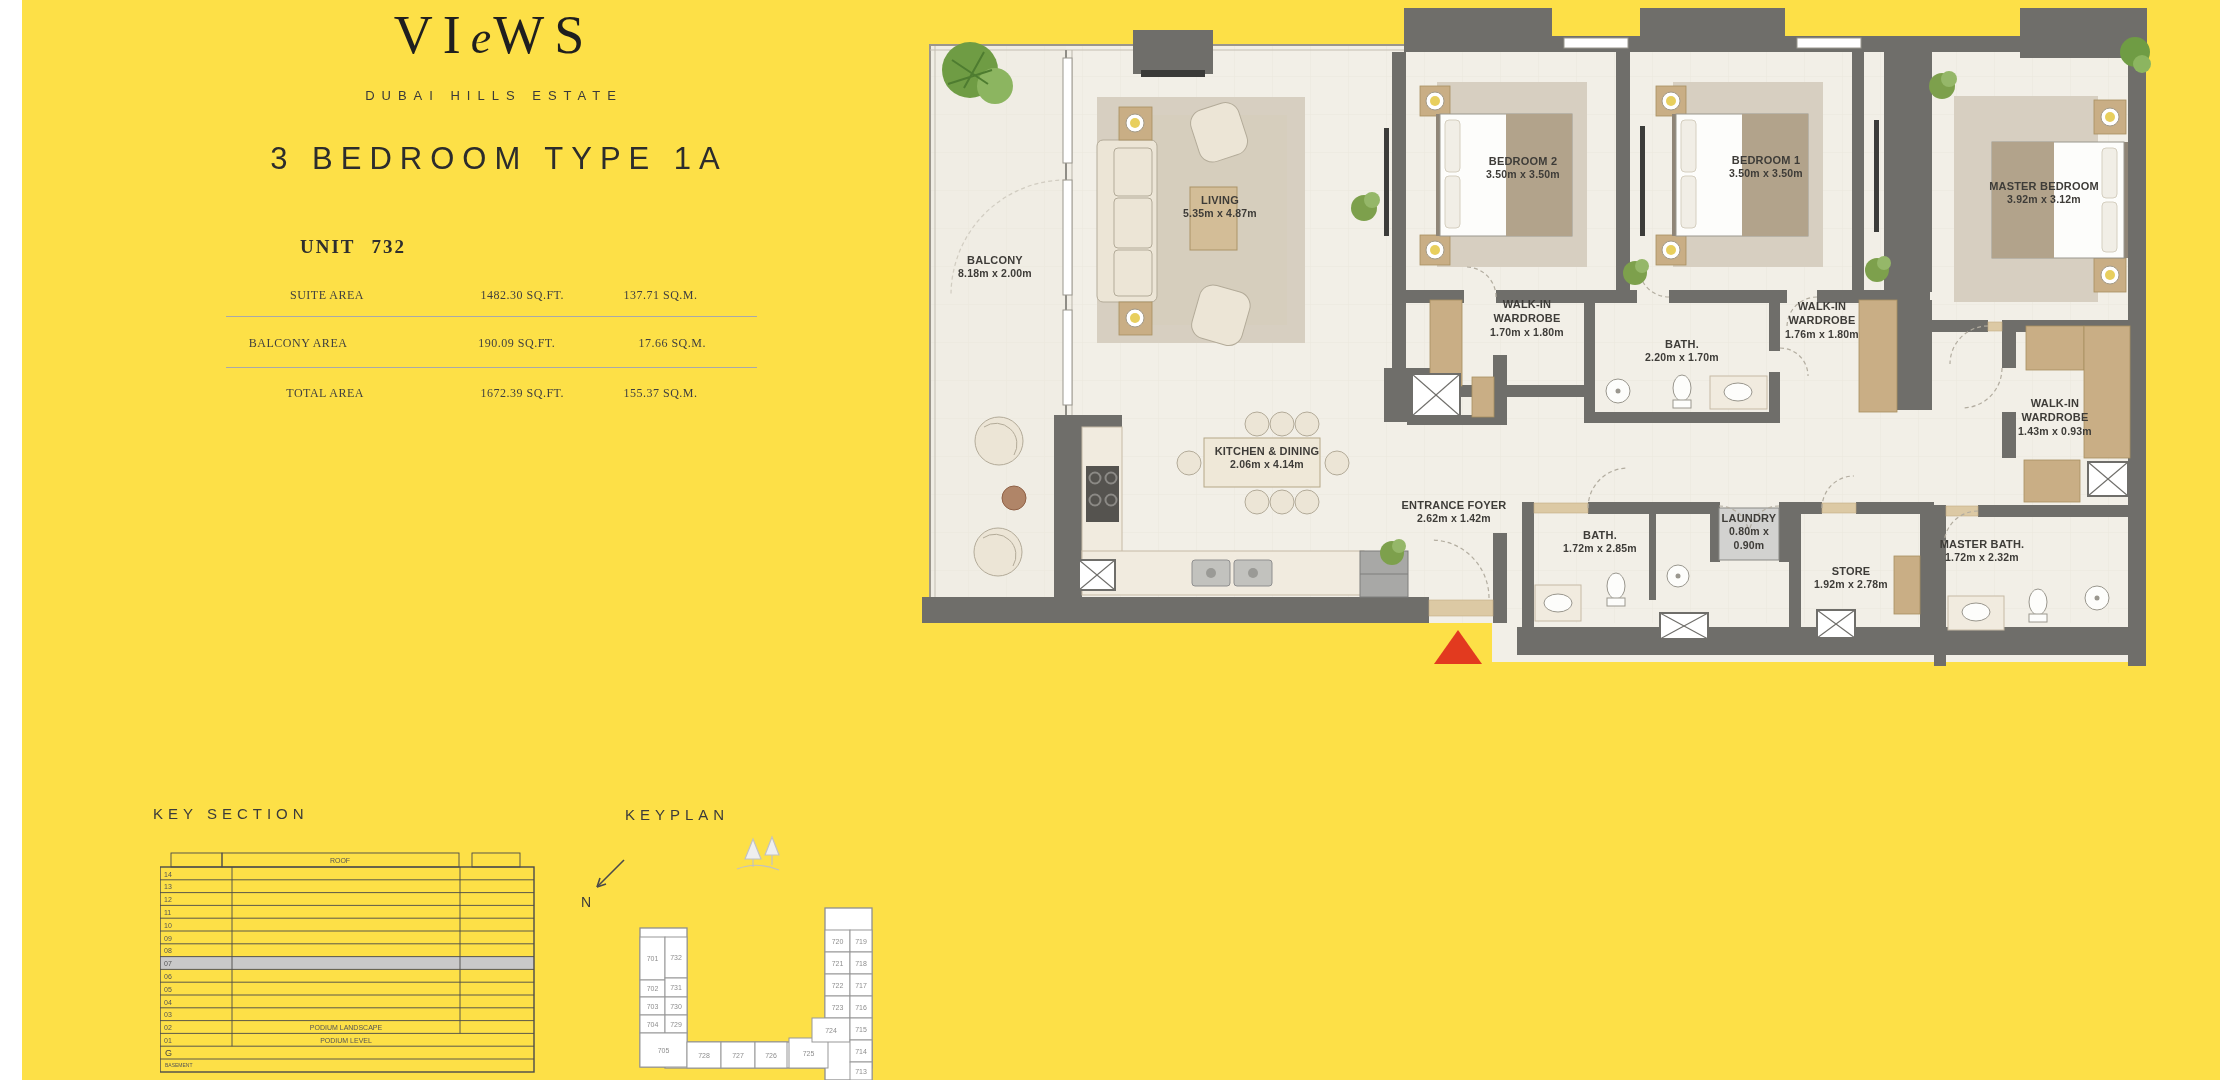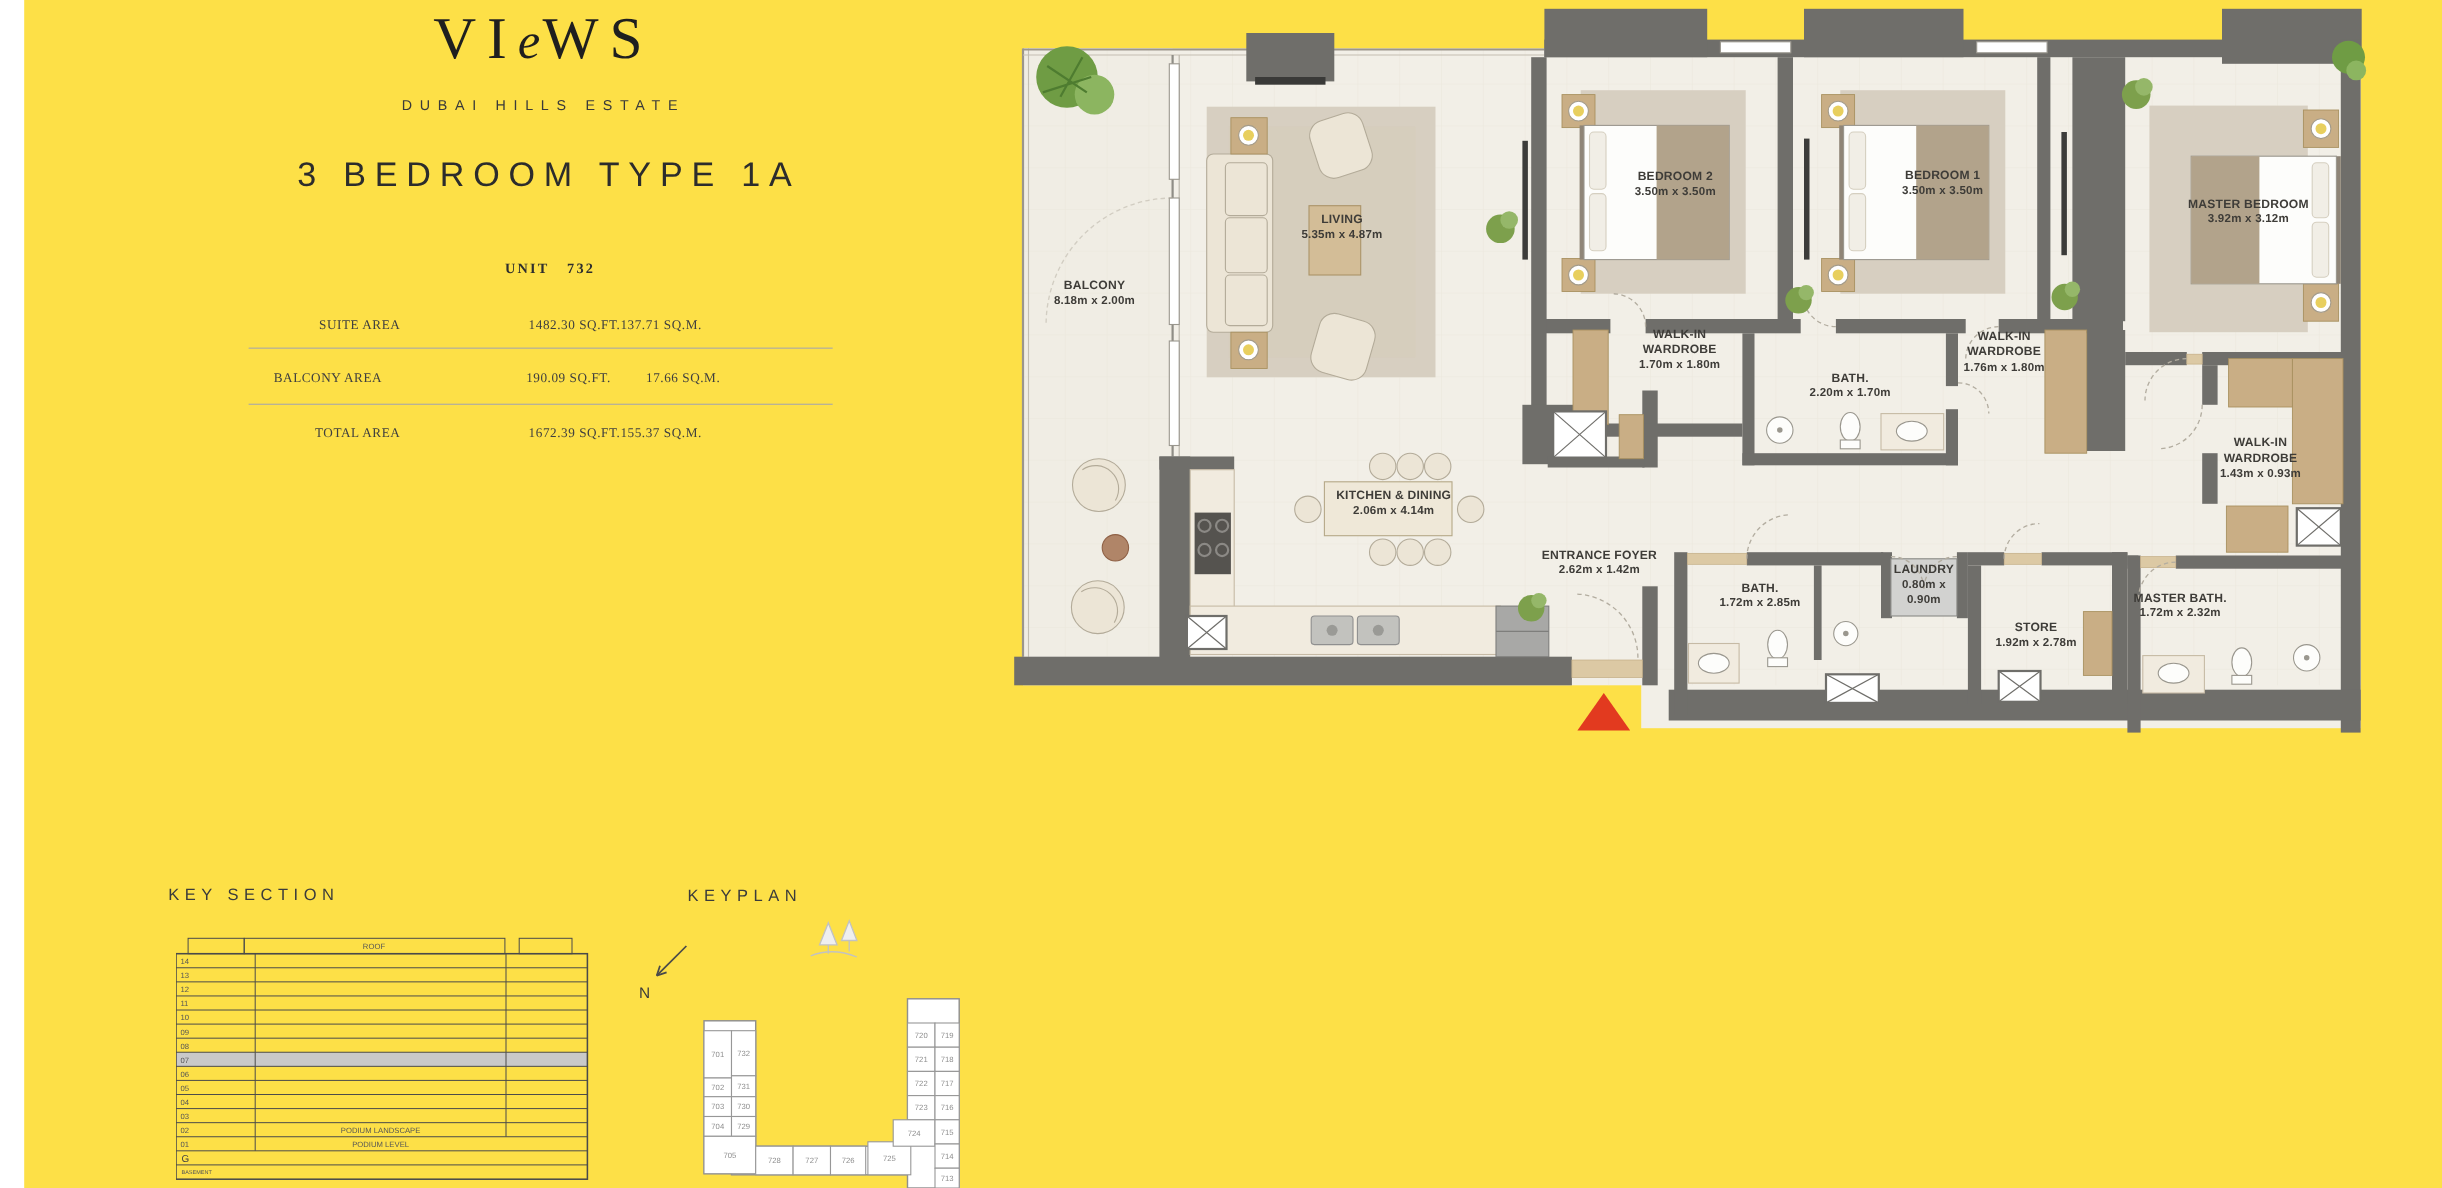--- a/index.html
+++ b/index.html
@@ -7,30 +7,30 @@
         font-family:"Liberation Sans",sans-serif;margin-left:22px;}
   .abs{position:absolute;}
   
   .logo{left:272px;top:4px;width:400px;text-align:center;
         font-family:"Liberation Serif",serif;font-size:54px;letter-spacing:10px;color:#1f1f1f;}
   .logo .e{font-style:italic;font-size:46px;letter-spacing:2px;}
   .estate{left:272px;top:88px;width:400px;text-align:center;
         font-size:13px;letter-spacing:7px;color:#3a3a3a;font-weight:500;}
   .plantitle{left:222px;top:141px;width:510px;text-align:center;
         font-size:31px;letter-spacing:8px;color:#2c2c2c;font-weight:400;}
-  .unitline{left:278px;top:236px;width:400px;text-align:center;
-        font-family:"Liberation Serif",serif;font-size:13px;font-weight:700;
+  .unitline{left:278px;top:236px;width:400px;
+        font-family:"Liberation Serif",serif;font-size:19px;font-weight:700;
         letter-spacing:2px;color:#2e2e2e;}
   .unitline .num{margin-left:16px;}
   .areas{left:204px;top:284px;width:531px;font-family:"Liberation Serif",serif;
          font-size:12px;color:#3f3f3f;letter-spacing:.5px;}
   .arow{display:flex;}
   .arow .c1{width:138px;text-align:right;}
   .arow .c2{width:200px;text-align:right;}
-  .arow .c3{width:193px;text-align:left;}
+  .arow .c3{width:193px;text-align:center;}
   .r1{padding:4px 0 13px 0;border-bottom:1px solid #a9a9a9;}
   .r2{padding:19px 0 16px 0;border-bottom:1px solid #a9a9a9;gap:32px;}
   .r3{padding:18px 0 0 0;}
   
   .sectitle{font-size:15px;letter-spacing:5px;color:#3b3b3b;font-weight:400;}
   
   .rl{position:absolute;transform:translate(-50%,-50%);text-align:center;
       font-weight:700;font-size:11px;line-height:1.3;color:#3e3c38;letter-spacing:.2px;}
   .rl .d{display:block;font-size:10.5px;white-space:nowrap;}
   .rl .d.wrap{white-space:normal;}

